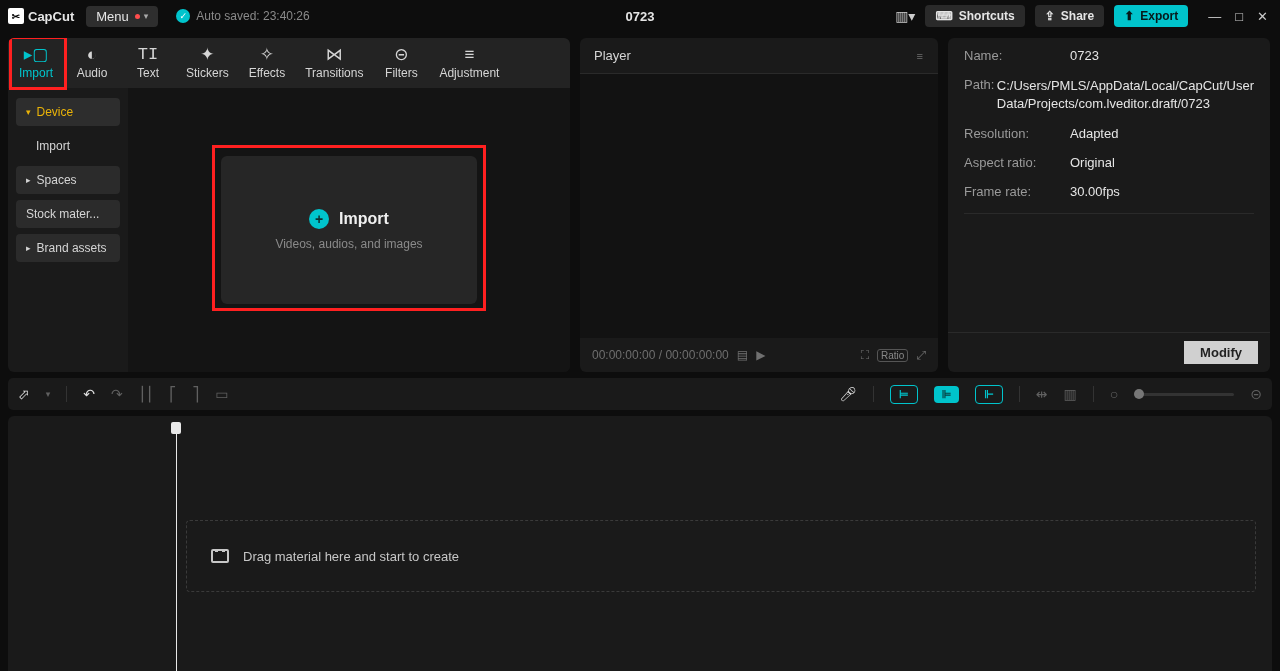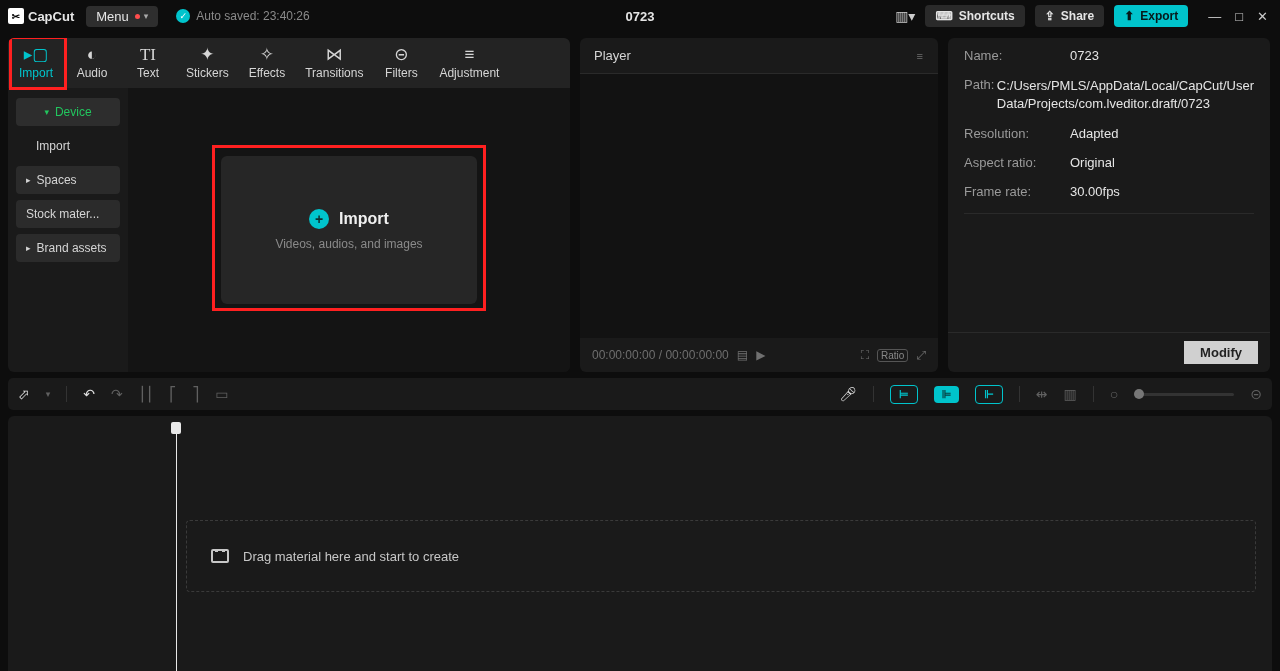--- a/index.html
+++ b/index.html
@@ -23,21 +23,21 @@
 
   
   .media-panel { width:562px; display:flex; flex-direction:column; overflow:hidden;}
   .tab-strip { display:flex; background:#232323; border-top-left-radius:6px; border-top-right-radius:6px; height:50px;}
   .tab-item { display:flex; flex-direction:column; align-items:center; justify-content:center; gap:3px; padding:0 10px; min-width:56px; cursor:pointer; color:#d5d5d5; font-size:12px;}
   .tab-item.active { color:#00c4cc; }
   .tab-item .ico { font-size:17px; line-height:1;}
   .media-content { flex:1; display:flex;}
   .side-list { width:120px; padding:10px 8px; display:flex; flex-direction:column; gap:6px;}
   .side-item { padding:7px 10px; border-radius:4px; cursor:pointer; font-size:12px; color:#d5d5d5; display:flex; align-items:center; gap:4px;}
-  .side-item.selected { background:#2d2d2d; color:#22c55e;justify-content:center;}
+  .side-item.selected { background:#2d2d2d; color:#eab308;}
   .side-item.block { background:#2b2b2b;}
   .side-caret::before { content:"▸"; font-size:9px; display:inline-block; margin-right:2px; color:inherit;}
   .side-caret.open::before { content:"▾";}
   .import-main { flex:1; background:#141414; position:relative; display:flex; align-items:center; justify-content:center;}
   .import-zone { width:256px; height:148px; background:#262626; border-radius:6px; display:flex; flex-direction:column; align-items:center; justify-content:center; gap:8px; cursor:pointer; border:0;}
   .import-zone .row1 { display:flex; align-items:center; gap:10px; font-weight:700; font-size:16px; color:#f0f0f0;}
   .plus-circle { width:20px; height:20px; border-radius:50%; background:#00c4cc; display:flex; align-items:center; justify-content:center; color:#0d2f30; font-weight:bold; font-size:14px;}
   .import-zone .row2 { color:#8a8a8a; font-size:12px;}
   .red-box-tab { position:absolute; border:3px solid #ff2020; pointer-events:none;}
 
@@ -125,21 +125,21 @@
     <div class="tab-strip">
       <div class="tab-item active">
         <span class="ico">▸▢</span>
         <span>Import</span>
       </div>
       <div class="tab-item">
         <span class="ico">◐</span>
         <span>Audio</span>
       </div>
       <div class="tab-item">
-        <span class="ico" style="font-family:Liberation Serif, serif;">TI</span>
+        <span class="ico" style="font-family:Liberation Mono, monospace;">TI</span>
         <span>Text</span>
       </div>
       <div class="tab-item">
         <span class="ico">✦</span>
         <span>Stickers</span>
       </div>
       <div class="tab-item">
         <span class="ico">✧</span>
         <span>Effects</span>
       </div>

